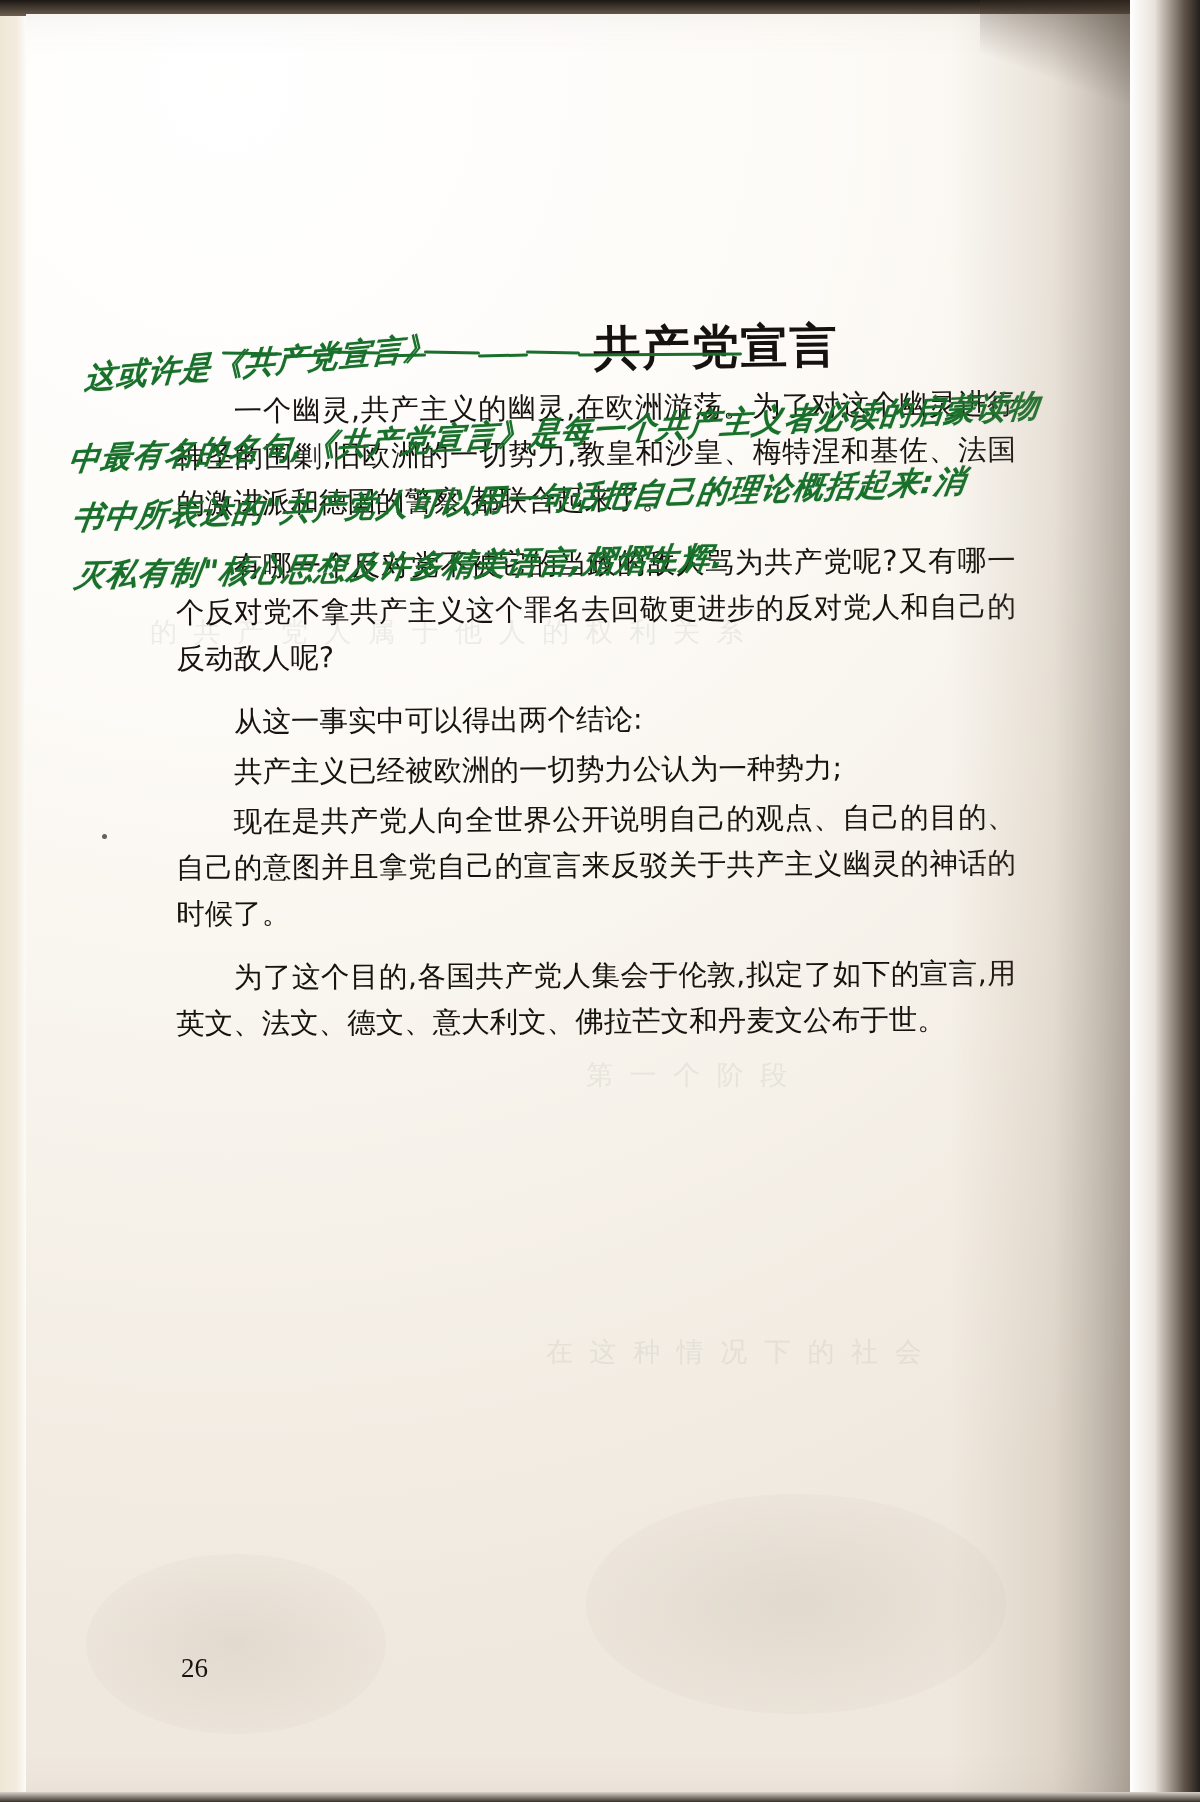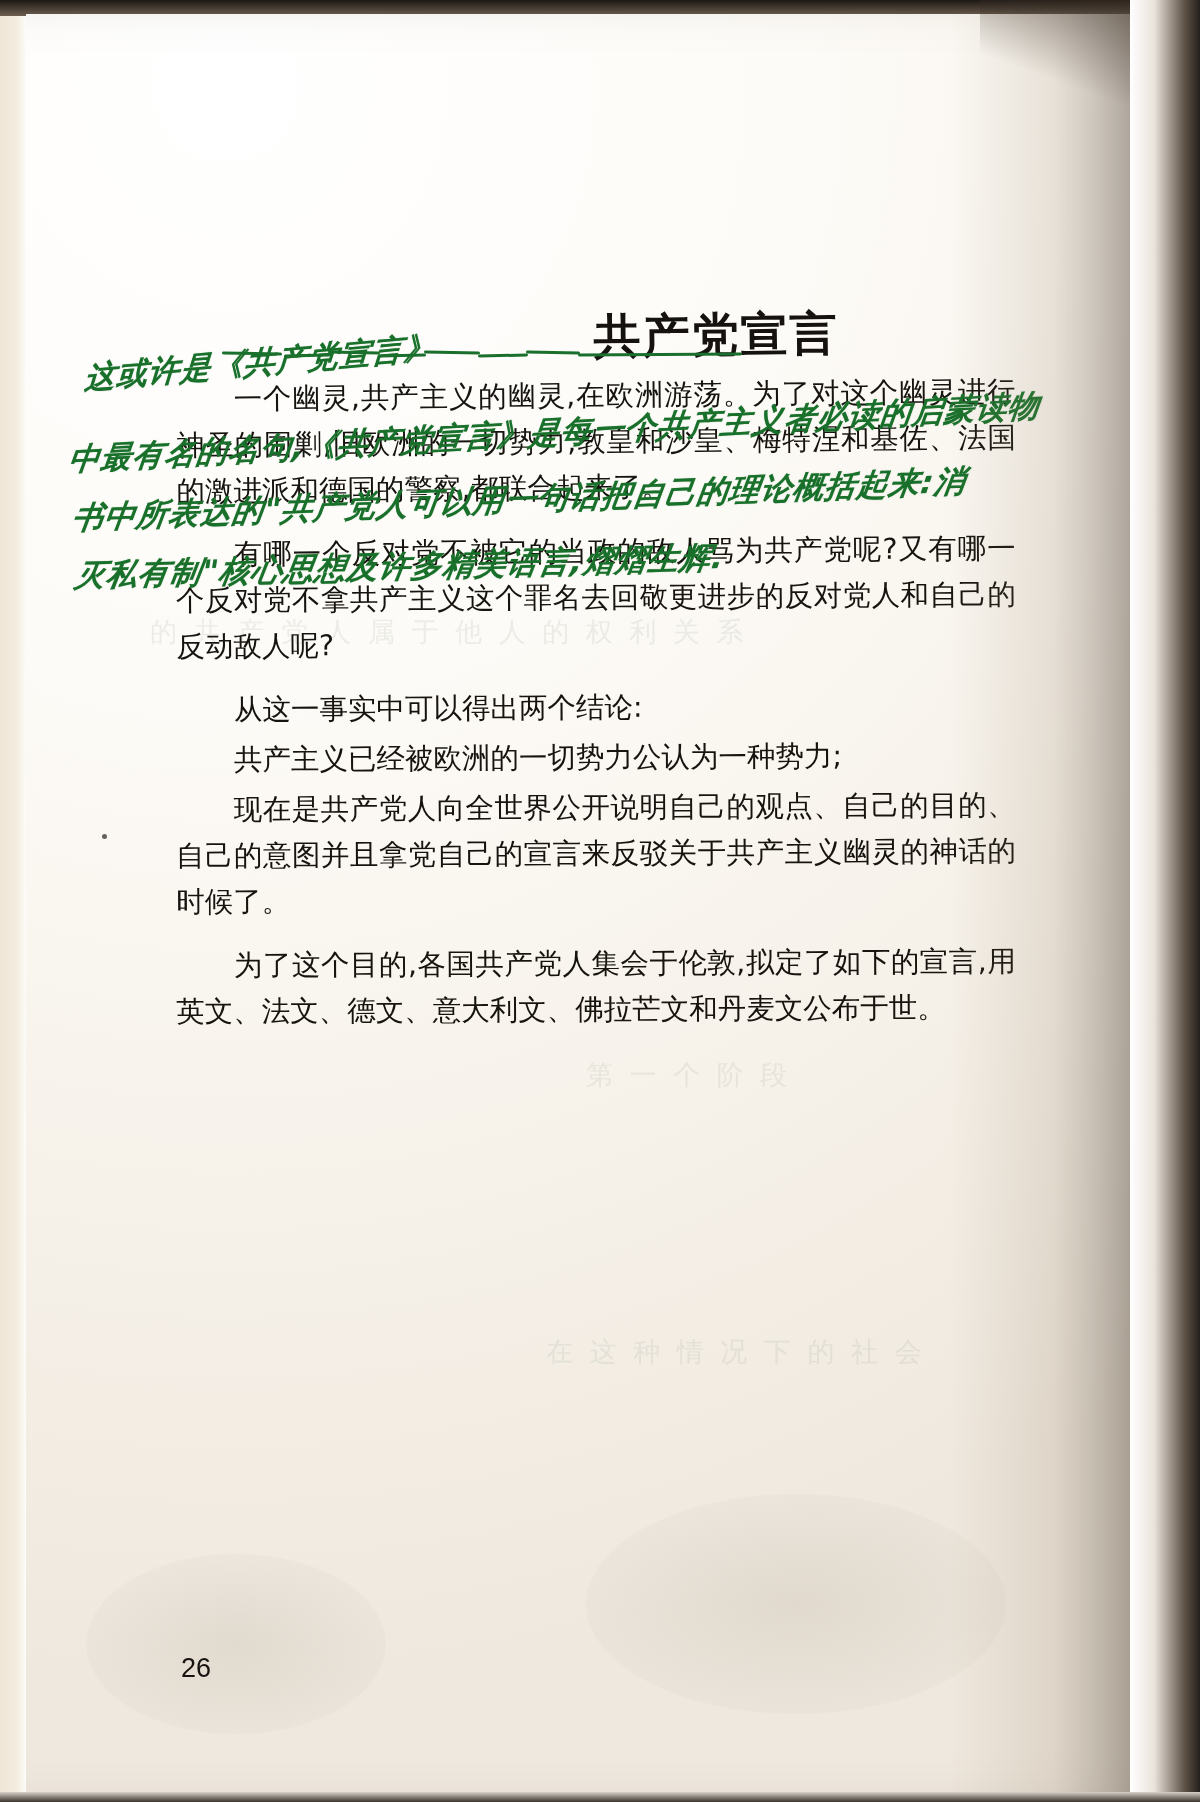--- a/index.html
+++ b/index.html
@@ -72,21 +72,21 @@
     right: 70px; top: 0;
     width: 150px; height: 120px;
     background: linear-gradient(200deg, rgba(60,48,38,0.55), rgba(60,48,38,0) 62%);
     pointer-events: none;
   }
 
   
   .content {
     position: absolute;
     left: 150px;
-    top: 290px;
+    top: 302px;
     width: 840px;
   }
 
   .title {
     font-family: "DejaVu Sans", sans-serif;
     font-weight: bold;
     font-size: 47px;
     letter-spacing: 2px;
     color: #15120f;
     text-align: center;
@@ -150,21 +150,21 @@
   .tilt2 { transform: rotate(-0.45deg); }
   .tilt3 { transform: rotate(-0.35deg); }
   .tilt4 { transform: rotate(-0.3deg); }
 
   .gap { height: 14px; }
 
   .pageno {
     position: absolute;
     left: 155px;
     bottom: 112px;
-    font-family: Liberation Sans, sans-serif;
+    font-family: Liberation Serif, serif;
     font-size: 27px;
     color: #17140f;
   }
 
   
   .ink-dot {
     position: absolute;
     left: 76px;
     top: 820px;
     width: 5px; height: 5px;

